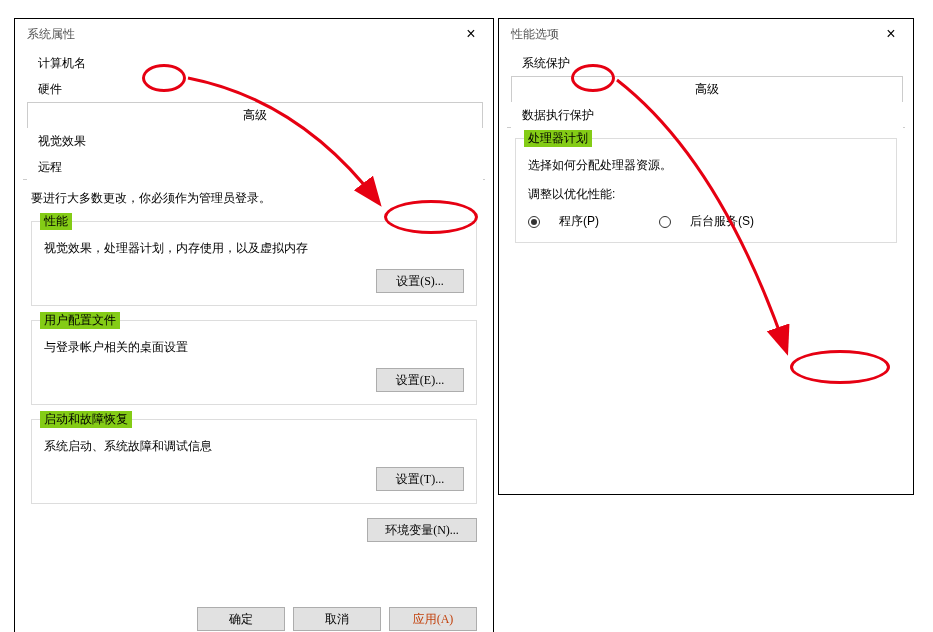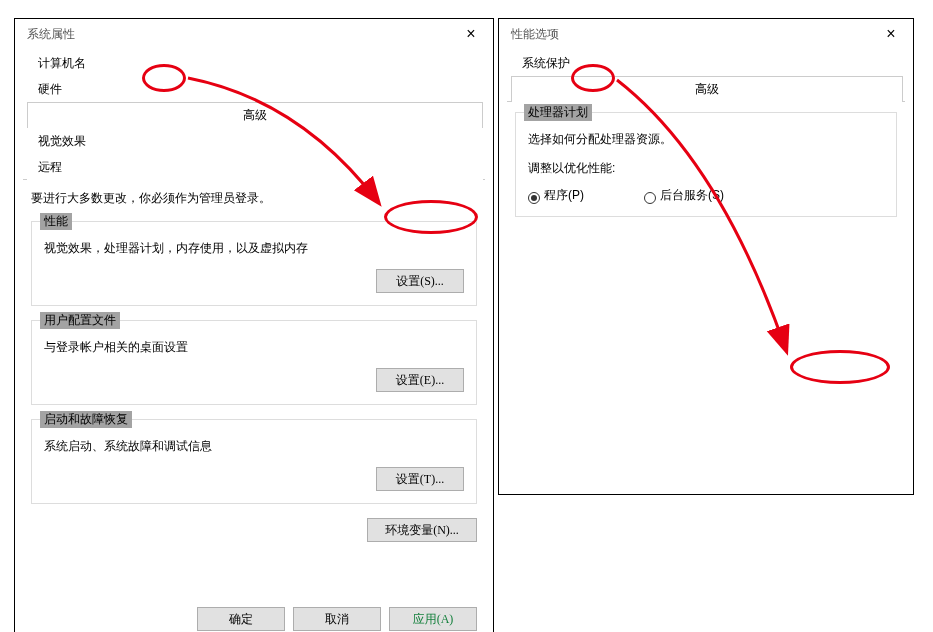--- a/index.html
+++ b/index.html
@@ -69,21 +69,21 @@
   .group {
     border: 1px solid #ddd;
     margin-bottom: 14px;
     position: relative;
     padding: 18px 12px 12px 12px;
   }
   .group-title {
     position: absolute;
     top: -9px;
     left: 8px;
-    background: #a3a3a3;
+    background: #84cc16;
     padding: 0 4px;
   }
   .group-desc { margin-bottom: 12px; }
   .btn-row {
     display: flex;
     justify-content: flex-end;
     margin-top: 8px;
   }
   .btn {
     min-width: 88px;
@@ -107,22 +107,22 @@
   }
   .circle-red {
     border: 3px solid #e60012;
     border-radius: 50%;
     position: absolute;
     pointer-events: none;
   }
   .radio-row { display: flex; gap: 60px; margin-top: 10px; }
   .radio {
     display: inline-flex;
-    align-items: flex-end;
-    gap: 4px;
+    align-items: center;
+    gap: 19px;
     cursor: pointer;
   }
   .radio-dot {
     width: 12px; height: 12px;
     border: 1px solid #333;
     border-radius: 50%;
     display: flex;
     align-items: center;
     justify-content: center;
   }
@@ -178,33 +178,34 @@
       </div>
     </div>
 
     <div class="btn-row" style="margin-top:4px;">
       <div class="btn" style="min-width:110px;">环境变量(N)...</div>
     </div>
   </div>
   <div class="bottom-buttons">
     <div class="btn">确定</div>
     <div class="btn">取消</div>
-    <div class="btn" style="color:#15803d;">应用(A)</div>
+    <div class="btn" style="color:#c2410c;">应用(A)</div>
   </div>
 </div>
 
 <div class="window right">
   <div class="titlebar">
     <span>性能选项</span>
     <span class="spacer"></span>
     <span class="close-btn">×</span>
   </div>
   <div class="tabs">
     <div class="tab">系统保护</div>
     <div class="tab active">高级</div>
+    <div class="tab">数据执行保护</div>
   </div>
   <div class="body-area">
 
     <div class="group">
       <div class="group-title">处理器计划</div>
       <div class="group-desc">选择如何分配处理器资源。</div>
       <div style="margin-top:0;">调整以优化性能:</div>
       <div class="radio-row">
         <div class="radio">
           <span class="radio-dot checked"></span>

